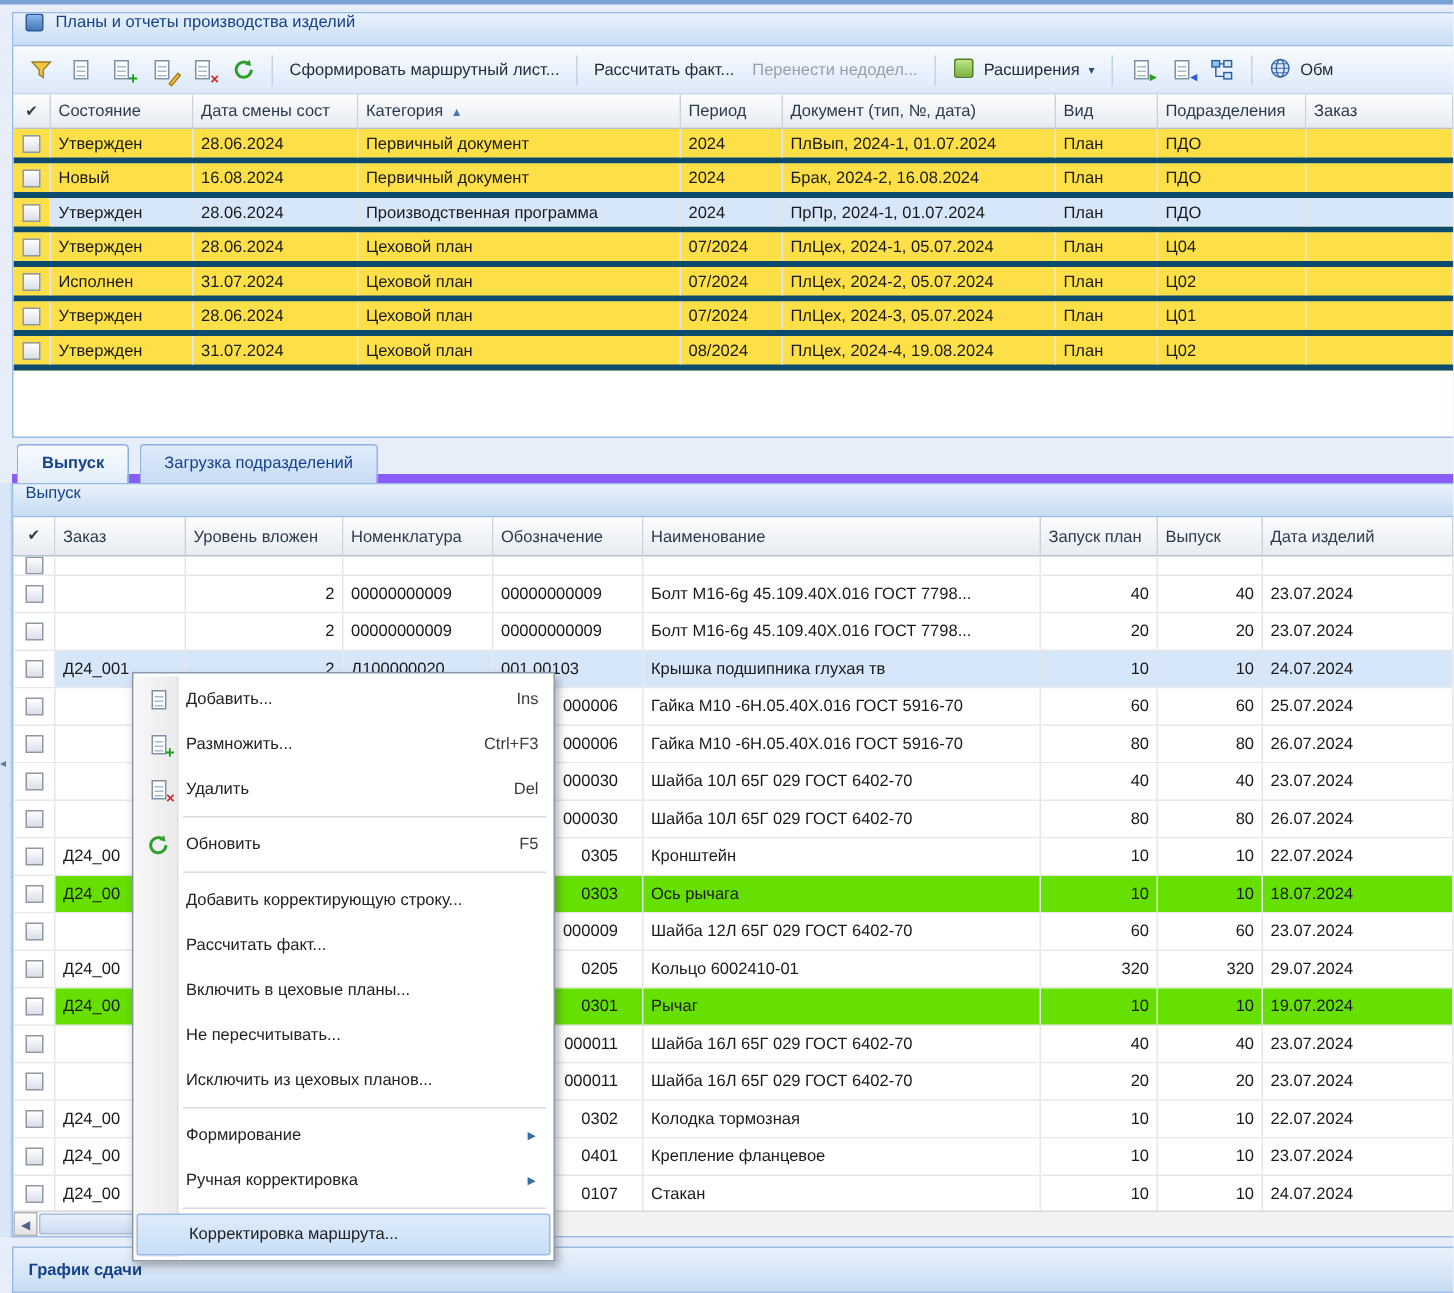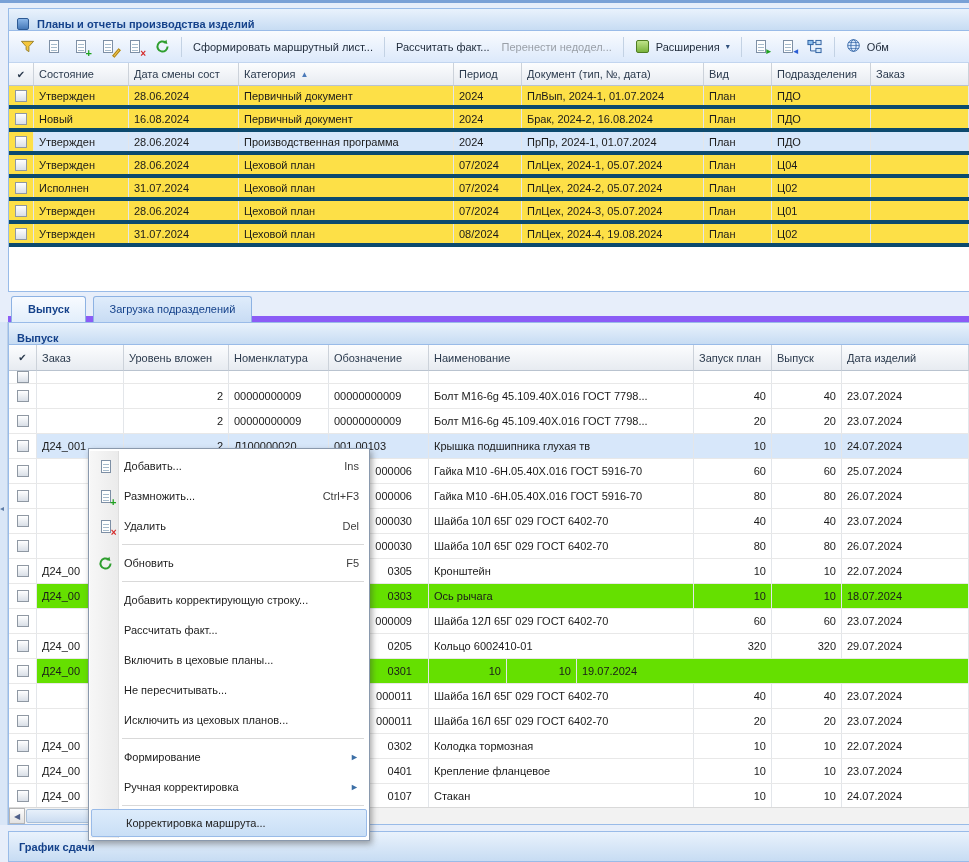--- a/index.html
+++ b/index.html
@@ -7,21 +7,21 @@
     font-family:"Liberation Sans","DejaVu Sans",sans-serif;font-size:11px;color:#1a1a1a;
     --accent:#15428b;--sel:#d7e7fa;--selcell:#b9d3f0;--green:#65e000;}
   body{position:relative}
   .topline{position:absolute;top:0;left:0;right:0;height:3px;background:#7fa1d6;background:#7aa1d6}
 
   
   .panel{position:absolute;background:#fff;border:1px solid #99bbe8;border-right:none;overflow:hidden}
   .panel-top{top:8px;left:8px;right:0;height:284px}
   .panel-bottom{top:322px;left:8px;right:0;height:503px}
   .sechd{height:22px;background:linear-gradient(#e9f2fc,#c7dcf3);border-bottom:1px solid #99bbe8;
-    color:var(--accent);font-weight:bold;display:flex;align-items:flex-end;padding:0 8px;white-space:nowrap}
+    color:var(--accent);font-weight:normal;display:flex;align-items:flex-start;padding:0 8px;white-space:nowrap}
   .hd-ic{width:12px;height:12px;background:linear-gradient(#8ab6e8,#4679b8);border:1px solid #2d5a94;margin-right:8px;border-radius:2px;flex:none}
   .gantt-bar{position:absolute;top:831px;left:8px;right:0;height:31px;background:linear-gradient(#e9f2fc,#c7dcf3);
     border:1px solid #99bbe8;border-right:none;color:var(--accent);font-weight:bold;display:flex;align-items:center;padding:0 10px}
 
   
   .toolbar{height:32px;background:linear-gradient(#f9fbfe,#dcE9fb);background:linear-gradient(#f9fbfe,#dce9fb);
     border-bottom:1px solid #c2d5ef;display:flex;align-items:center;padding:0 4px;white-space:nowrap;overflow:hidden}
   .tgroup{display:inline-flex;align-items:center;gap:3px;margin:0 2px}
   .tsep{display:inline-block;width:1px;height:20px;background:#c3d2e4;margin:0 5px;flex:none}
   .tbtn{border:none;background:transparent;font:inherit;color:#1e2a3a;display:inline-flex;align-items:center;
@@ -488,20 +488,21 @@
         <div class="gcell b8">29.07.2024</div>
       </div>
       <div class="brow green">
         <div class="gcell cc b0">
           <span class="checkbox"></span>
         </div>
         <div class="gcell b1">Д24_00</div>
         <div class="gcell b2 ra"></div>
         <div class="gcell b3"></div>
         <div class="gcell b4 tail">0301</div>
+        <div class="gcell b5">Рычаг</div>
         <div class="gcell b6 ra">10</div>
         <div class="gcell b7 ra">10</div>
         <div class="gcell b8">19.07.2024</div>
       </div>
       <div class="brow">
         <div class="gcell cc b0">
           <span class="checkbox"></span>
         </div>
         <div class="gcell b1"></div>
         <div class="gcell b2 ra"></div>

